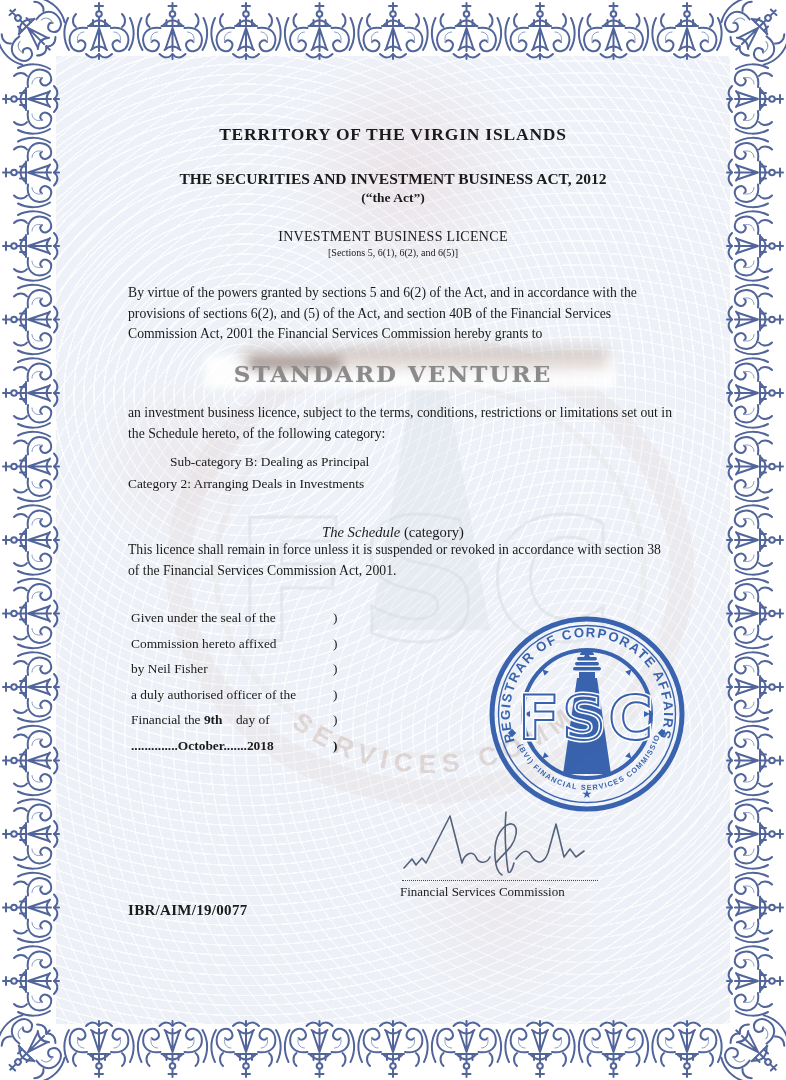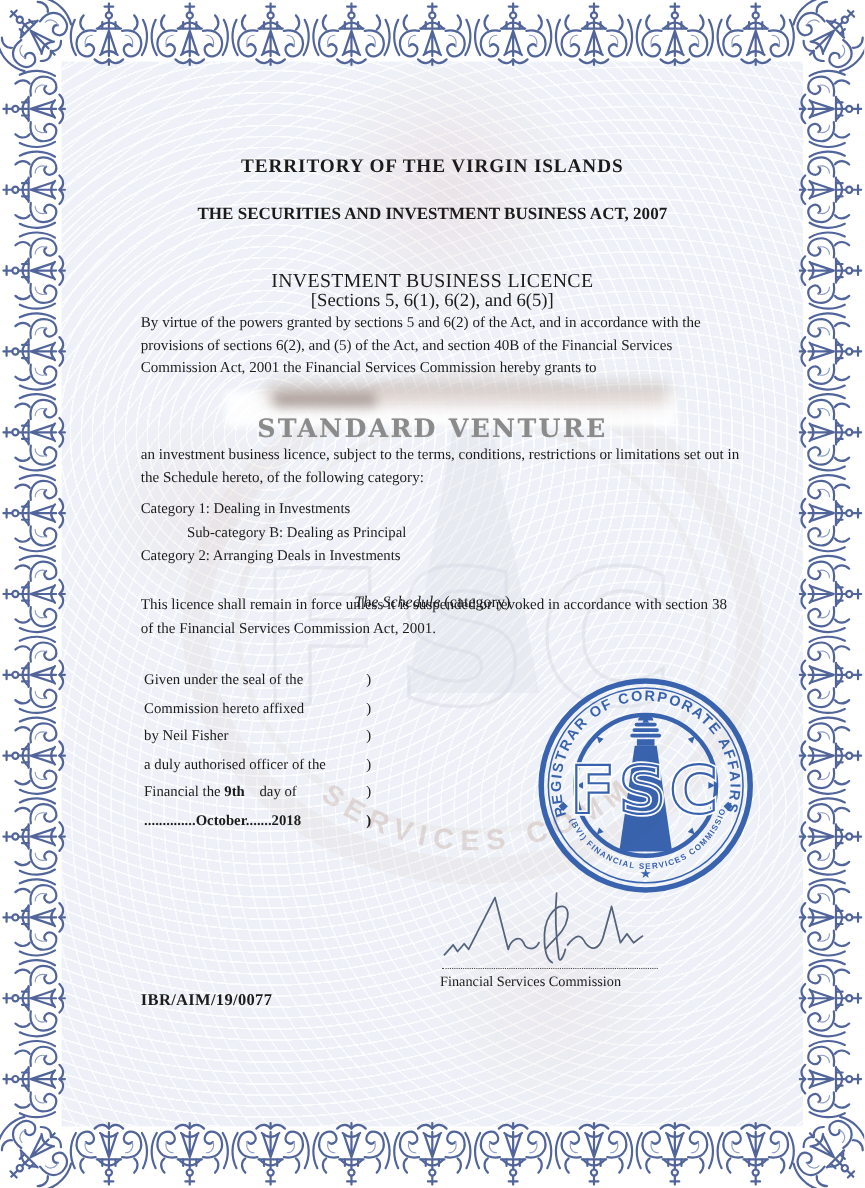--- a/index.html
+++ b/index.html
@@ -14,26 +14,26 @@
       radial-gradient(circle at 52% 12%, rgba(216,168,168,.20), rgba(216,168,168,0) 14%),
       radial-gradient(circle at 18% 42%, rgba(214,170,170,.13), rgba(214,170,170,0) 12%),
       radial-gradient(circle at 66% 88%, rgba(214,170,170,.12), rgba(214,170,170,0) 12%),
       repeating-radial-gradient(circle at 28% 35%, rgba(255,255,255,.75) 0 1.5px, rgba(235,240,247,0) 1.5px 10px),
       repeating-radial-gradient(circle at 78% 70%, rgba(255,255,255,.6) 0 1.5px, rgba(235,240,247,0) 1.5px 12px),
       linear-gradient(#eef2f8,#edf1f7);
   }
   .border-svg{position:absolute;left:0;top:0;}
   .layer{position:absolute;left:0;top:0;width:786px;height:1080px;}
   .abs{position:absolute;}
-  .centered{left:0;width:100%;text-align:center;margin-top:16px;}
+  .centered{left:0;width:100%;text-align:center;}
   .territory{top:124px;font-size:17.5px;font-weight:bold;letter-spacing:.8px;}
   .act-line{top:170px;font-size:15.5px;font-weight:bold;}
   .act-alias{top:190px;font-size:13.5px;font-weight:bold;}
-  .licence-title{top:229px;font-size:18px;letter-spacing:.3px;}
-  .sections-line{top:247px;font-size:17px;}
+  .licence-title{top:229px;font-size:14px;letter-spacing:.3px;}
+  .sections-line{top:247px;font-size:10px;}
   .para{left:128px;width:544px;font-size:13.7px;line-height:1.5;text-align:left;}
   .grant-para{top:283px;}
   .licensee-wrap{top:360px;height:30px;}
   .whiteout{left:205px;top:356px;width:410px;height:32px;background:rgba(255,255,255,.85);filter:blur(3px);}
   .smudge1{left:240px;top:348px;width:370px;height:20px;background:rgba(150,118,102,.30);filter:blur(7px);border-radius:10px;}
   .smudge2{left:248px;top:357px;width:95px;height:13px;background:rgba(86,66,60,.38);filter:blur(5px);border-radius:7px;}
   .licensee-name{
     font-family:"DejaVu Serif", serif;font-size:23px;font-weight:bold;
     letter-spacing:2px;color:#8b8b8b;text-shadow:0 0 1px rgba(139,139,139,.4);
   }
@@ -146,37 +146,37 @@
       <use href="#motif" width="74" height="58" transform="translate(2,1018) rotate(-90)"></use>
       <use href="#motif" width="74" height="58" transform="translate(784,944) rotate(90)"></use>
       <use href="#motif" width="74" height="58" transform="translate(30,30) rotate(-45) translate(-37,-29)"></use>
       <use href="#motif" width="74" height="58" transform="translate(756,30) rotate(45) translate(-37,-29)"></use>
       <use href="#motif" width="74" height="58" transform="translate(30,1050) rotate(-135) translate(-37,-29)"></use>
       <use href="#motif" width="74" height="58" transform="translate(756,1050) rotate(135) translate(-37,-29)"></use>
     </svg>
 
   <div class="layer">
     <div class="abs centered territory">TERRITORY OF THE VIRGIN ISLANDS</div>
-    <div class="abs centered act-line">THE SECURITIES AND INVESTMENT BUSINESS ACT, 2007</div>
+    <div class="abs centered act-line">THE SECURITIES AND INVESTMENT BUSINESS ACT, 2012</div>
+    <div class="abs centered act-alias">(“the Act”)</div>
     <div class="abs centered licence-title">INVESTMENT BUSINESS LICENCE</div>
     <div class="abs centered sections-line">[Sections 5, 6(1), 6(2), and 6(5)]</div>
 
     <div class="abs para grant-para">By virtue of the powers granted by sections 5 and 6(2) of the Act, and in accordance with the provisions of sections 6(2), and (5) of the Act, and section 40B of the Financial Services Commission Act, 2001 the Financial Services Commission hereby grants to</div>
 
     <div class="abs whiteout"></div>
     <div class="abs smudge1"></div>
     <div class="abs smudge2"></div>
     <div class="abs centered licensee-wrap">
       <span class="licensee-name">STANDARD VENTURE</span>
     </div>
 
     <div class="abs para licence-para">an investment business licence, subject to the terms, conditions, restrictions or limitations set out in the Schedule hereto, of the following category:</div>
 
     <div class="abs categories">
-      <div>Category 1: Dealing in Investments</div>
       <div class="cat-indent">Sub-category B: Dealing as Principal</div>
       <div>Category 2: Arranging Deals in Investments</div>
     </div>
 
     <div class="abs centered schedule-line">
       <span class="schedule-italic">The Schedule</span><span> (category)</span>
     </div>
 
     <div class="abs para force-para">This licence shall remain in force unless it is suspended or revoked in accordance with section 38 of the Financial Services Commission Act, 2001.</div>
 

